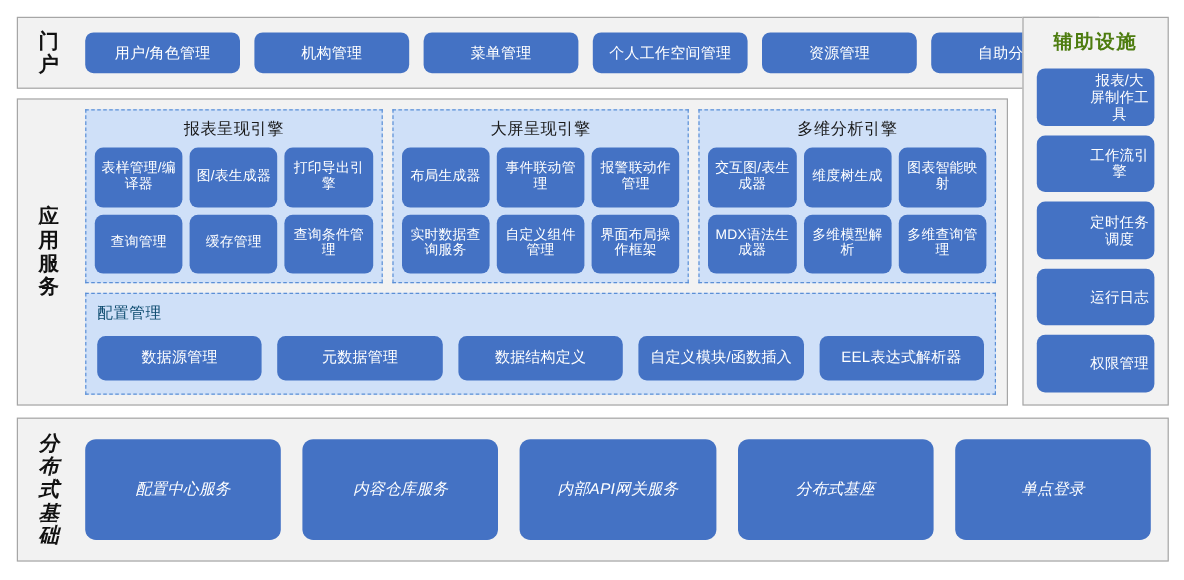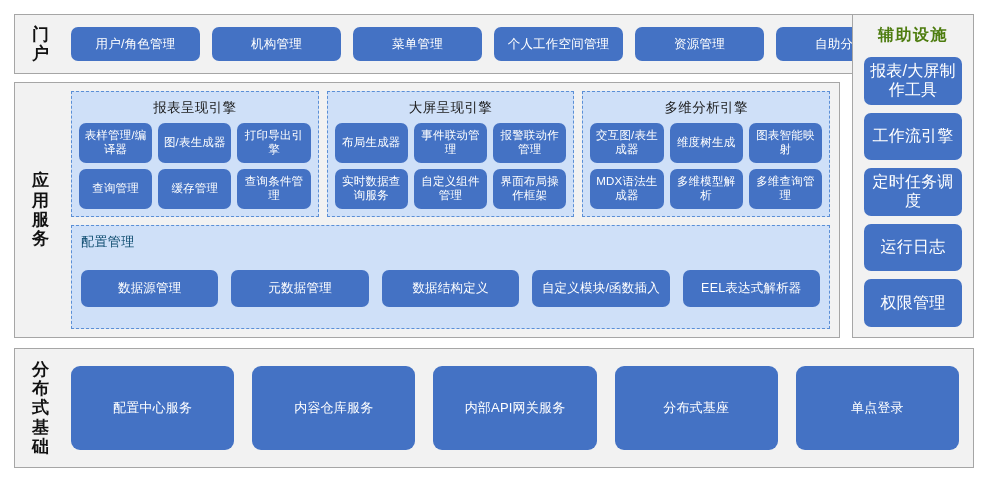--- a/index.html
+++ b/index.html
@@ -94,21 +94,21 @@
   #app-inner {
     position: absolute;
     left: 56px; right: 9px; top: 8px; bottom: 8px;
     display: flex;
     flex-direction: column;
     gap: 8px;
   }
   #engines-row {
     display: flex;
     gap: 8px;
-    height: 126px;
+    height: 145px;
   }
   .engine {
     background: #cfe0f8;
     border: 1.4px dashed #5b8fd6;
     box-sizing: border-box;
     flex: 1 1 0;
     padding: 5px 7px 7px 7px;
     display: flex;
     flex-direction: column;
   }
@@ -155,21 +155,21 @@
   }
   #config-row .btn {
     flex: 1 1 0;
     height: 37px;
     font-size: 12.5px;
   }
 
   
   #dist-panel {
     left: 14px; top: 348px;
-    width: 960px; height: 120px;
+    width: 960px; height: 120px; font-style: italic;
   }
   #dist-row {
     position: absolute;
     left: 56px; right: 14px; top: 0; bottom: 0;
     display: flex;
     align-items: center;
     gap: 18px;
   }
   #dist-row .btn {
     flex: 1 1 0;
@@ -194,22 +194,23 @@
   #aux-list {
     position: absolute;
     left: 11px; right: 11px;
     top: 42px; bottom: 10px;
     display: flex;
     flex-direction: column;
     gap: 8px;
   }
   #aux-list .btn {
     flex: 1 1 0;
-    font-size: 16px;
+    font-size: 12px;
     border-radius: 7px;
+    padding-left: 44px;
   }
 </style>
 </head>
 <body>
 
 <div id="root">
 
   <div class="panel" id="portal-panel">
     <div class="vlabel">
       <span>门户</span>

